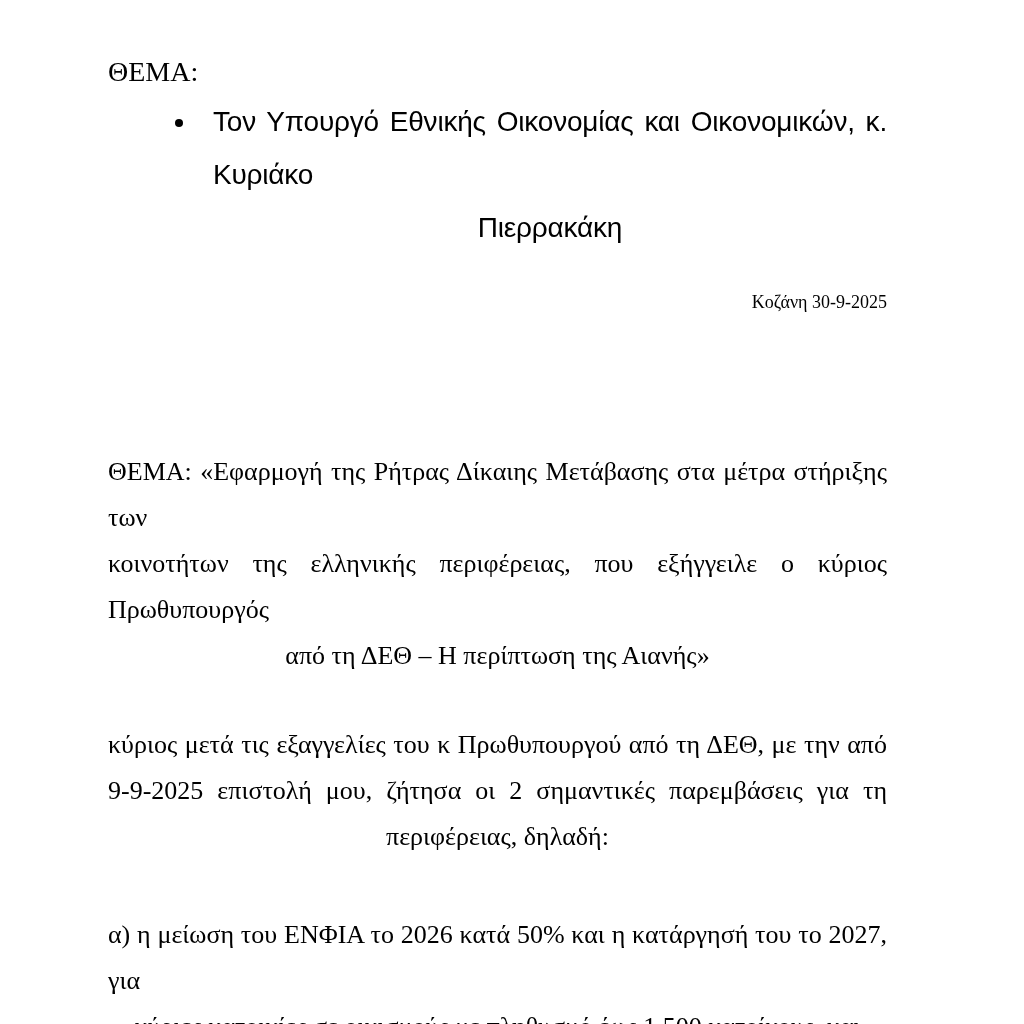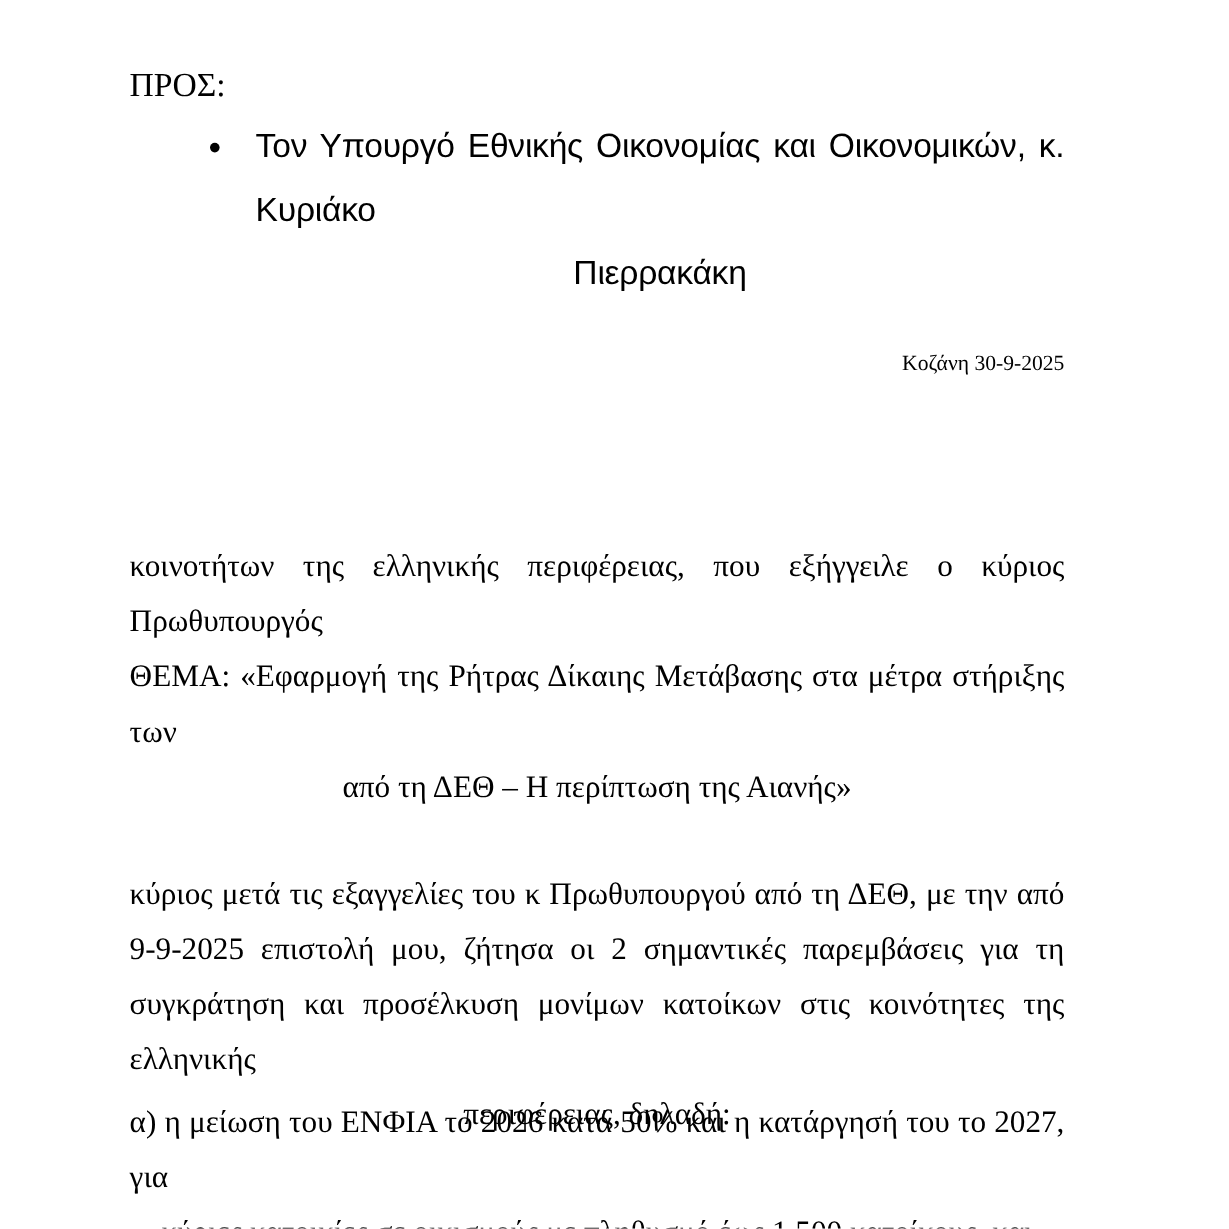--- a/index.html
+++ b/index.html
@@ -73,45 +73,44 @@
   .jl {
     text-align: justify;
     text-align-last: justify;
   }
 </style>
 </head>
 <body>
 
 <div class="page">
 
-  <div class="abs pros">ΠΡΟΣ:</div>
+  <div class="abs pros">ΘΕΜΑ:</div>
 
   <div class="abs bullet-row">
     <div class="bullet-marker">
       <span class="dot"></span>
     </div>
     <div class="bullet-text">
       <div class="line jl">Τον Υπουργό Εθνικής Οικονομίας και Οικονομικών, κ. Κυριάκο</div>
       <div class="line">Πιερρακάκη</div>
     </div>
   </div>
 
   <div class="abs dateline">Κοζάνη 30-9-2025</div>
 
   <div class="abs para subject">
+    <div class="line jl">ΘΕΜΑ: «Εφαρμογή της Ρήτρας Δίκαιης Μετάβασης στα μέτρα στήριξης των</div>
     <div class="line jl">κοινοτήτων της ελληνικής περιφέρειας, που εξήγγειλε ο κύριος Πρωθυπουργός</div>
-    <div class="line jl">ΘΕΜΑ: «Εφαρμογή της Ρήτρας Δίκαιης Μετάβασης στα μέτρα στήριξης των</div>
     <div class="line">από τη ΔΕΘ – Η περίπτωση της Αιανής»</div>
   </div>
 
 
   <div class="abs para para1">
     <div class="line jl">κύριος μετά τις εξαγγελίες του κ Πρωθυπουργού από τη ΔΕΘ, με την από</div>
     <div class="line jl">9-9-2025 επιστολή μου, ζήτησα οι 2 σημαντικές παρεμβάσεις για τη</div>
-    <div class="line jl">συγκράτηση και προσέλκυση μονίμων κατοίκων στις κοινότητες της ελληνικής</div>
     <div class="line">περιφέρειας, δηλαδή:</div>
   </div>
 
   <div class="abs para itema">
     <div class="line jl">α) η μείωση του ΕΝΦΙΑ το 2026 κατά 50% και η κατάργησή του το 2027, για</div>
     <div class="line">κύριες κατοικίες σε οικισμούς με πληθυσμό έως 1.500 κατοίκους, και</div>
   </div>
 
 </div>
 

